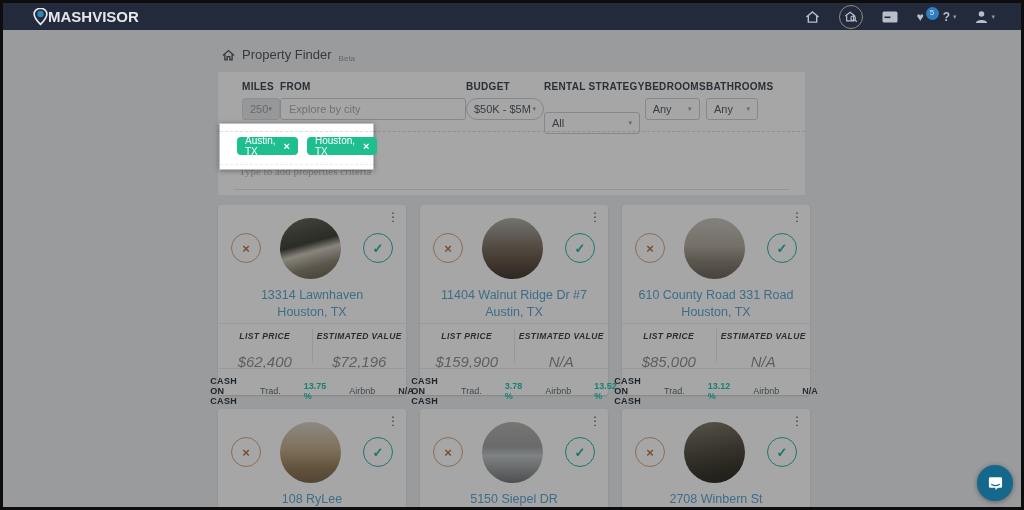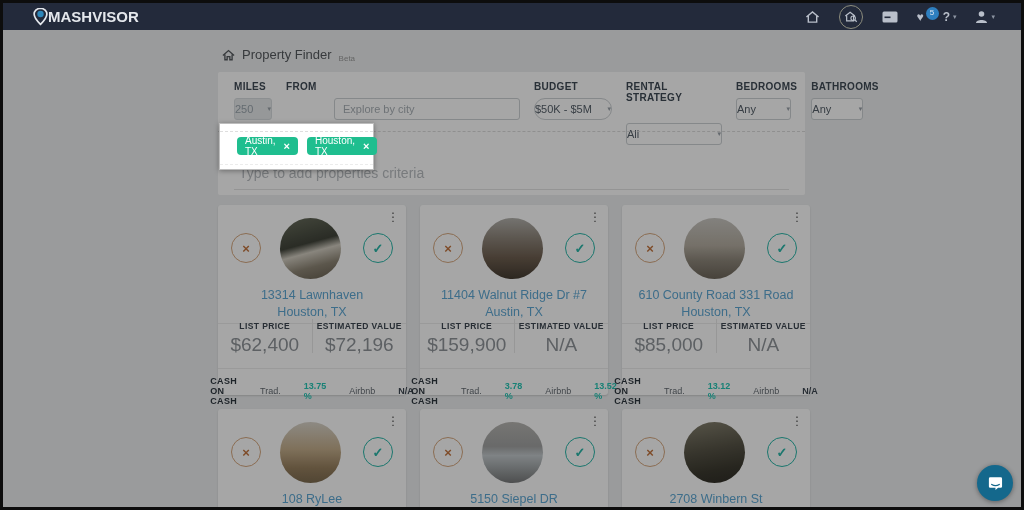--- a/index.html
+++ b/index.html
@@ -24,36 +24,36 @@
   
   .dim{position:absolute;left:3px;right:3px;top:30px;bottom:3px;background:rgba(0,0,0,0.35);z-index:40;}
 
   
   .breadcrumb{position:absolute;left:222px;top:46px;display:flex;align-items:center;gap:7px;
               color:#55595e;font-size:13px;}
   .beta{font-size:8px;color:#9b9b9b;align-self:flex-start;margin-top:8px;}
 
   
   .panel{position:absolute;left:218px;top:72px;width:587px;height:123px;background:#fff;border-radius:2px;}
-  .filters{position:absolute;left:16px;top:9px;display:flex;gap:14px;}
+  .filters{position:absolute;left:24px;top:9px;display:flex;}
   .fgroup{display:flex;flex-direction:column;gap:6px;}
   .flabel{font-size:10px;font-weight:bold;color:#3f4a55;letter-spacing:.3px;}
   .fselect{height:22px;border:1px solid #ccd1d4;border-radius:3px;background:#fff;color:#56606a;
            font-size:11px;display:flex;align-items:center;justify-content:space-between;
-           padding:0 0;box-sizing:border-box;cursor:pointer;}
+           padding:0 7px;box-sizing:border-box;cursor:pointer;}
   .fselect .caret{color:#9aa2aa;}
   .fselect.disabled{background:#e7eaec;border-color:#d8dcdf;color:#9aa5ad;}
   .ftext{height:22px;border:1px solid #ccd1d4;border-radius:3px;background:#fff;font-size:11px;
          color:#56606a;padding:0 8px;box-sizing:border-box;font-family:"Liberation Sans",sans-serif;}
   .ftext::placeholder{color:#a9b0b6;}
-  .w-miles{width:38px;} .w-from{width:186px;margin-left:48px;} .w-budget{width:78px;border-radius:11px;}
+  .w-miles{width:38px;} .w-from{width:186px;} .w-budget{width:78px;border-radius:11px;}
   .w-rental{width:96px;margin-top:14px;} .w-bed{width:55px;} .w-bath{width:52px;}
   .dash-sep{position:absolute;left:0;right:0;top:59px;border-top:1px dashed #dcdcdc;}
   .criteria-input{position:absolute;left:19px;top:92px;width:548px;border:none;outline:none;
-                  font-size:14px;color:#8d9298;background:transparent;font-family:Liberation Sans, sans-serif;}
+                  font-size:11px;color:#8d9298;background:transparent;font-family:Liberation Serif, serif;}
   .criteria-input::placeholder{color:#b9bdc1;}
   .underline{position:absolute;left:16px;right:16px;top:117px;border-top:1px solid #e4e4e4;}
 
   
   .spotlight{position:absolute;left:1px;top:51px;width:155px;height:47px;background:#fff;z-index:50;
              border:1px solid #bdbdbd;box-shadow:0 1px 5px rgba(0,0,0,.35);box-sizing:border-box;}
   .spot-dash-top{position:absolute;top:7px;left:0;right:0;border-top:1px dashed #dedede;}
   .spot-dash-bottom{position:absolute;bottom:4px;left:0;right:0;border-top:1px dashed #ececec;}
   .tags{position:absolute;left:17px;top:13px;display:flex;gap:9px;}
   .tag{background:#1fbe8f;color:#fff;border-radius:4px;font-size:10px;display:flex;align-items:center;
@@ -72,24 +72,24 @@
   .p4{background:linear-gradient(180deg,#d9d4ca 0%,#c3ad8b 45%,#97805f 75%,#7d6b50 100%);}
   .p5{background:linear-gradient(180deg,#b6b5b1 0%,#a2a3a3 40%,#c3c9cc 55%,#77797a 100%);}
   .p6{background:linear-gradient(170deg,#85816f 0%,#565346 45%,#3c3a30 75%,#2f2d26 100%);}
   .btn-circle{position:absolute;top:28px;width:30px;height:30px;border-radius:50%;box-sizing:border-box;
               display:flex;align-items:center;justify-content:center;cursor:pointer;background:#fff;}
   .btn-reject{left:13px;border:1px solid #d6a87f;color:#c3753f;font-size:13px;font-weight:bold;}
   .btn-accept{right:13px;border:1px solid #2ab7a9;color:#2ab7a9;font-size:13px;font-weight:bold;}
   .addr{position:absolute;left:0;right:0;top:82px;text-align:center;color:#5fa8d4;font-size:12.5px;
         line-height:17px;cursor:pointer;}
   .divider1{position:absolute;left:0;right:0;top:118px;border-top:1px solid #ededed;}
-  .prices{position:absolute;left:0;right:0;top:109px;height:44px;display:flex;}
+  .prices{position:absolute;left:0;right:0;top:119px;height:44px;display:flex;font-style:italic;}
   .price-cell{flex:1;text-align:center;padding-top:7px;}
   .plabel{font-size:8.5px;font-weight:bold;color:#3e4852;letter-spacing:.4px;}
-  .pval{font-size:19px;color:#8f9499;margin-top:3px;}
+  .pval{font-size:15px;color:#8f9499;margin-top:12px;}
   .vsep{width:1px;background:#e8e8e8;margin:5px 0;}
   .divider2{position:absolute;left:0;right:0;top:163px;border-top:1px solid #ededed;}
   .coc{position:absolute;left:0;right:0;top:171px;display:flex;justify-content:center;gap:23px;
        font-size:9px;align-items:center;}
   .coc-label{font-weight:bold;color:#2f3840;letter-spacing:.3px;}
   .coc-k{color:#646b72;}
   .coc-v{font-weight:bold;}
   .coc-v.teal{color:#26c6b5;}
   .coc-v.dark{color:#3e4852;}
 

